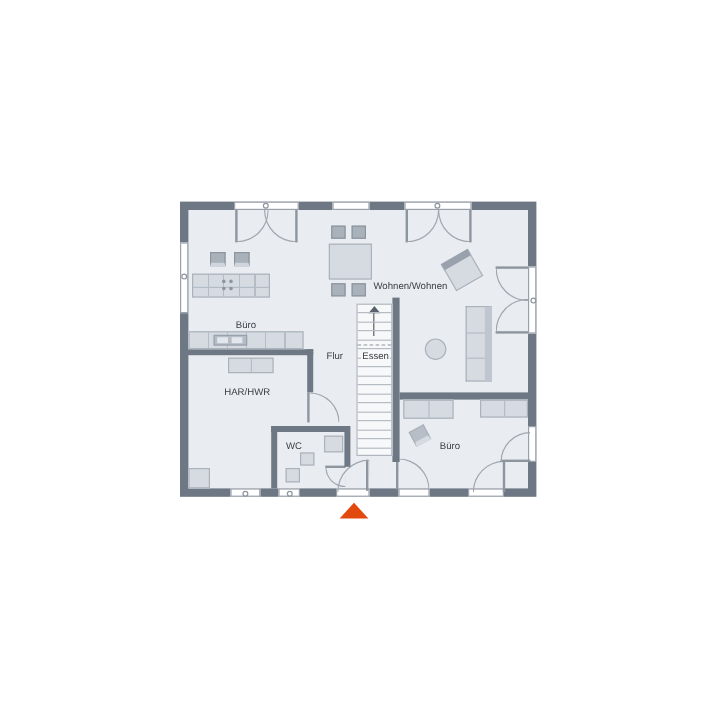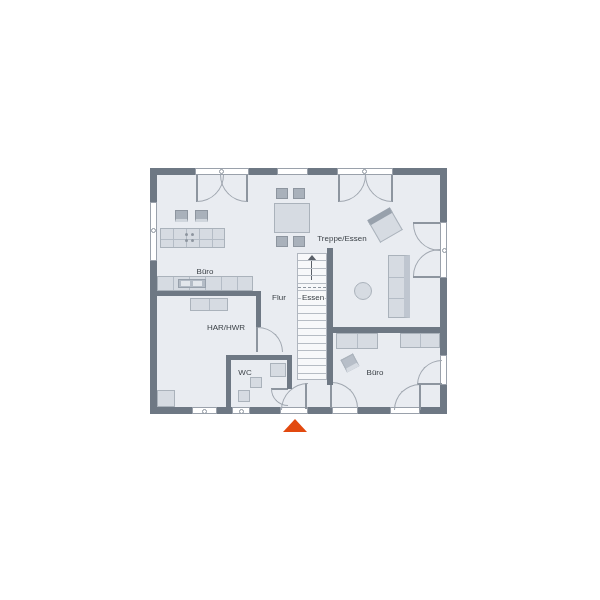--- a/index.html
+++ b/index.html
@@ -167,22 +167,22 @@
     <div class="furn deskseg" style="left:250px;top:165px;width:40px;height:15px"></div>
     <div class="furn chairband" style="left:193px;top:188px;width:14px;height:14px"></div>
 
     <div class="furn deskseg" style="left:40px;top:130px;width:38px;height:13px"></div>
     <div class="furn" style="left:7px;top:222px;width:18px;height:17px"></div>
     <div class="furn" style="left:120px;top:195px;width:16px;height:14px"></div>
     <div class="furn" style="left:100px;top:209px;width:12px;height:11px"></div>
     <div class="furn" style="left:88px;top:222px;width:12px;height:12px"></div>
 
     <div class="label" style="left:55px;top:103px">Büro</div>
-    <div class="label" style="left:192px;top:70px">Treppe/Essen</div>
+    <div class="label" style="left:192px;top:70px">Wohnen/Wohnen</div>
     <div class="label" style="left:129px;top:129px">Flur</div>
     <div class="label bg" style="left:163px;top:129px">Essen</div>
-    <div class="label" style="left:76px;top:159px">HAR/HWR</div>
+    <div class="label" style="left:56px;top:159px">HAR/HWR</div>
     <div class="label" style="left:95px;top:204px">WC</div>
     <div class="label" style="left:225px;top:204px">Büro</div>
   </div>
 
   <div class="entry-triangle"></div>
 </div>
 
 </body></html>

